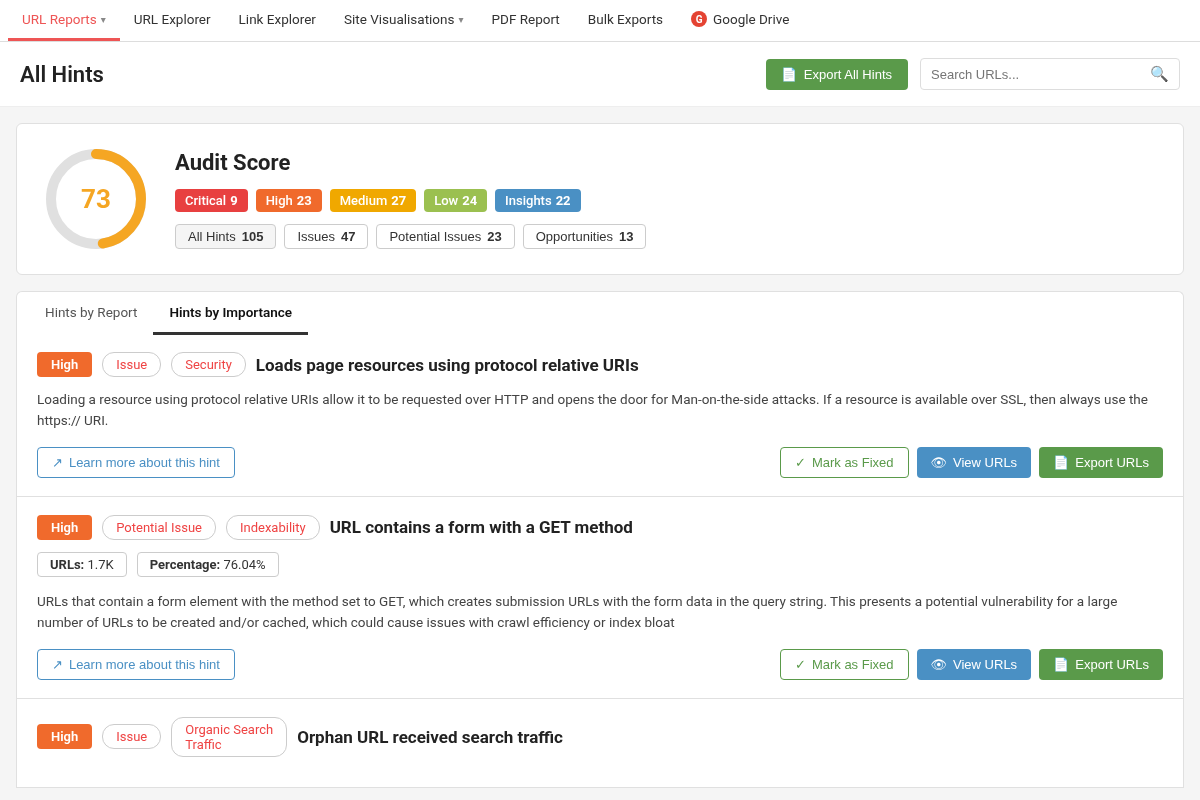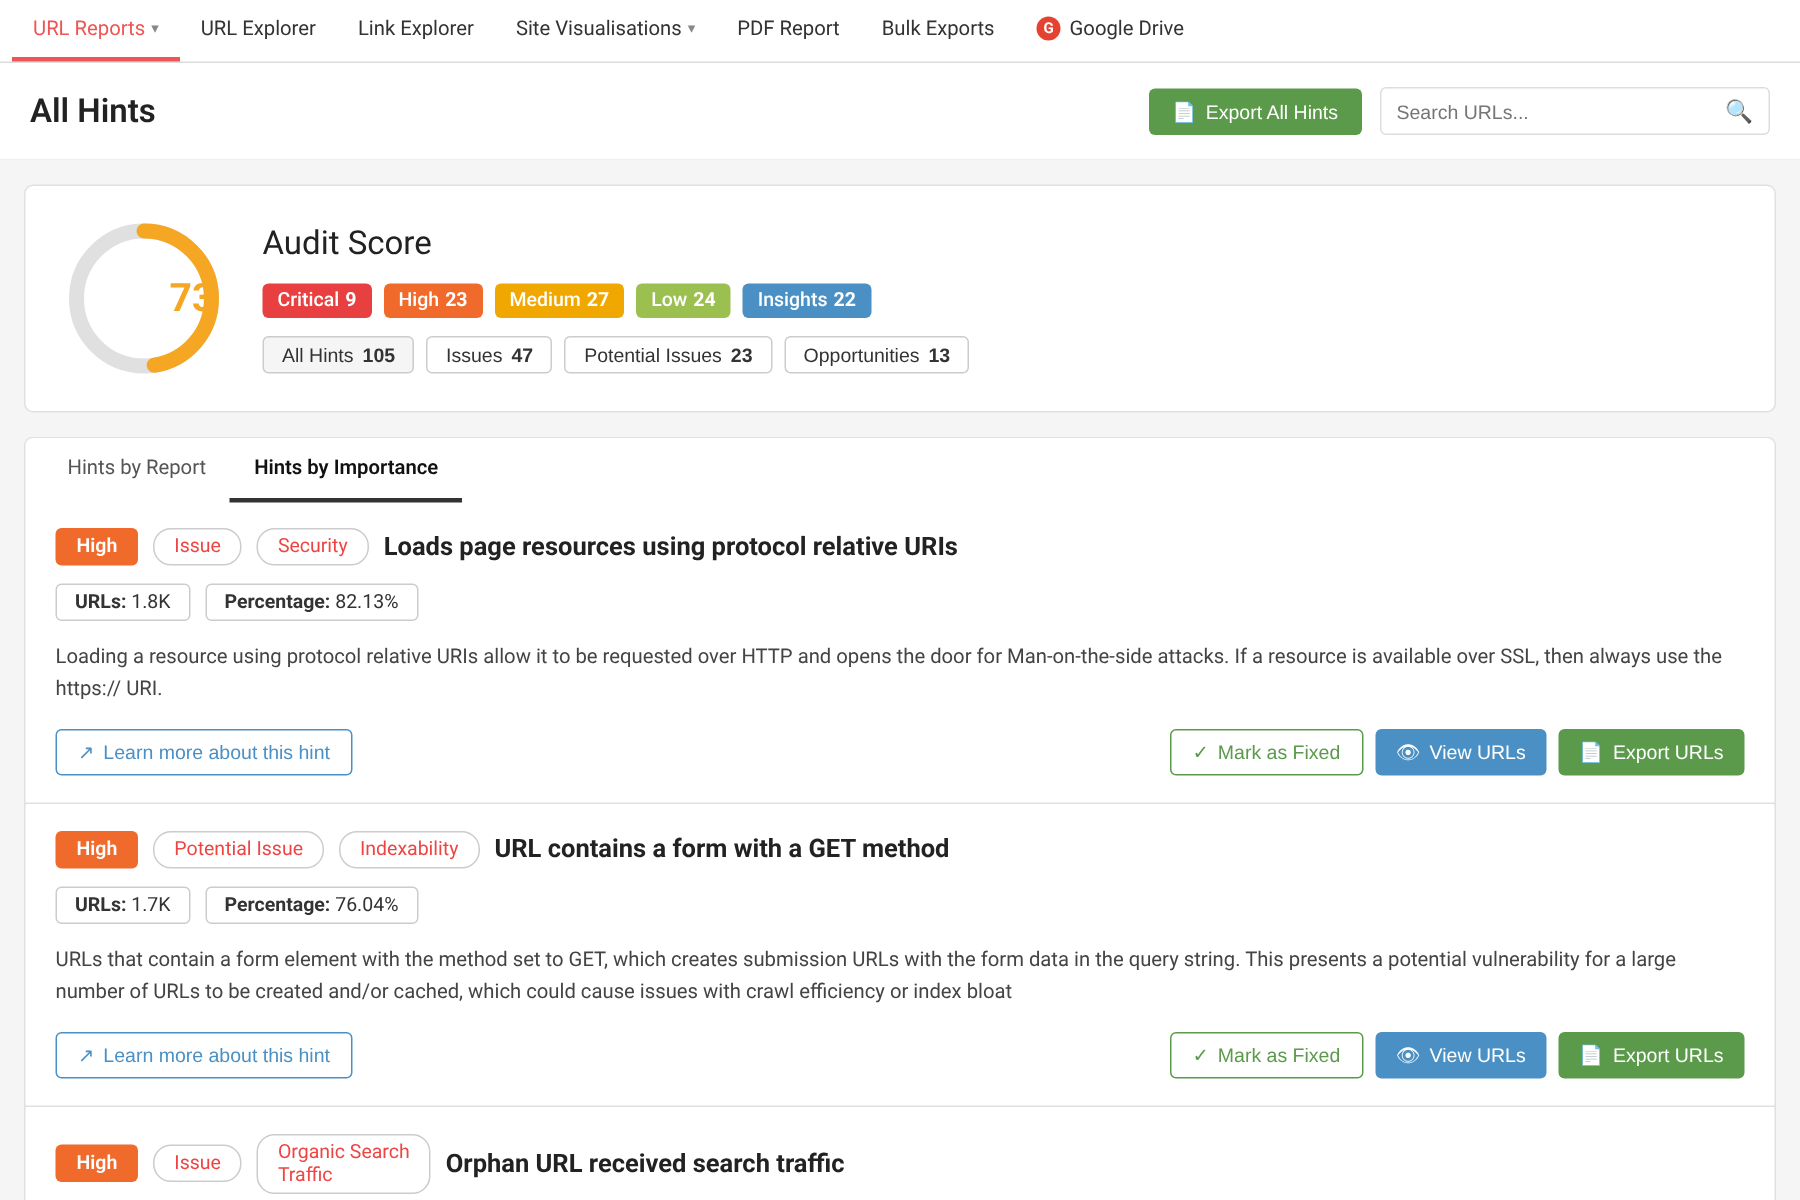--- a/index.html
+++ b/index.html
@@ -97,25 +97,24 @@
       flex-shrink: 0;
     }
     .donut-svg { width: 110px; height: 110px; }
     .donut-score {
       position: absolute;
       top: 50%; left: 50%;
       transform: translate(-50%, -50%);
       font-size: 26px;
       font-weight: 700;
       color: #f5a623;
-      margin-left: 32px;
     }
 
     .audit-info { flex: 1; }
-    .audit-title { font-size: 22px; font-weight: 400; margin-bottom: 14px; color: #222; }
+    .audit-title { font-size: 22px; font-weight: 700; margin-bottom: 14px; color: #222; }
 
     .severity-badges { display: flex; gap: 8px; margin-bottom: 12px; flex-wrap: wrap; }
     .badge {
       display: flex; align-items: flex-start; gap: 4px;
       padding: 4px 10px;
       border-radius: 4px;
       font-size: 13px;
       font-weight: 500;
     }
     .badge-critical { background: #e84040; color: #fff; }
@@ -397,28 +396,20 @@
 
 <div class="hints-list">
 
   <div class="hint-card">
     <div class="hint-header">
       <span class="hint-severity severity-high">High</span>
       <span class="hint-type-tag">Issue</span>
       <span class="hint-type-tag">Security</span>
       <span class="hint-title">Loads page resources using protocol relative URIs</span>
     </div>
-    <div class="hint-stats">
-      <span class="stat-pill">
-        <strong>URLs:</strong>&nbsp;<span>1.8K</span>
-      </span>
-      <span class="stat-pill">
-        <strong>Percentage:</strong>&nbsp;<span>82.13%</span>
-      </span>
-    </div>
     <p class="hint-description">Loading a resource using protocol relative URIs allow it to be requested over HTTP and opens the door for Man-on-the-side attacks. If a resource is available over SSL, then always use the https:// URI.</p>
     <div class="hint-footer">
       <button class="learn-more-btn">
         <span>↗</span>
         <span>Learn more about this hint</span>
       </button>
       <div class="action-btns">
         <button class="mark-fixed-btn">
           <span>✓</span>
           <span>Mark as Fixed</span>

